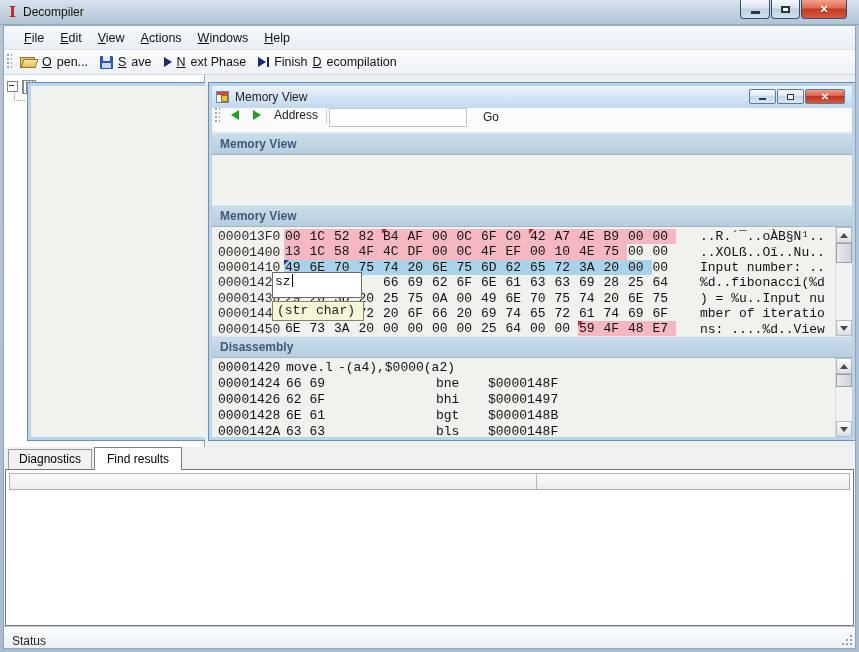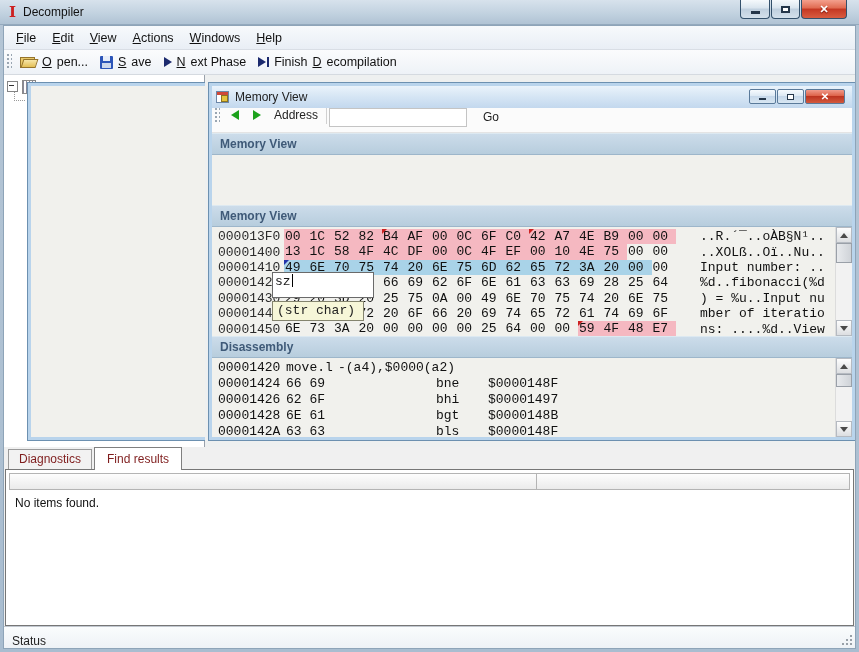--- a/index.html
+++ b/index.html
@@ -24,21 +24,21 @@
   .capbtn.min{width:30px;} .capbtn.max{width:29px;} 
   .capbtn.close{width:46px;background:linear-gradient(180deg,#f3a08d 0,#e06a50 45%,#c43722 50%,#d95c40 100%);}
   .glyph-min{width:9px;height:3px;background:#24364a;margin-top:6px;}
   .glyph-max{width:9px;height:7px;border:2px solid #24364a;box-sizing:border-box;background:#fff;}
   .glyph-x{color:#fff;font-weight:bold;font-size:11px;text-shadow:0 1px 1px #7a1408;}
   
   .app{position:absolute;left:3px;top:25px;width:853px;height:624px;background:#f0f0f0;
     display:flex;flex-direction:column;border:1px solid #8ea4b8;box-sizing:border-box;}
   
   .menubar{height:23px;background:linear-gradient(180deg,#f7fafc 0,#e9eef5 100%);
-    border-bottom:1px solid #d9dee5;display:flex;align-items:center;padding-left:4px;flex:none;}
+    border-bottom:1px solid #d9dee5;display:flex;align-items:center;padding-left:12px;flex:none;}
   .menu-item{padding:3px 8px;font-size:12.5px;color:#111;background:none;border:none;
     font-family:"Liberation Sans",sans-serif;}
   
   .toolbar{height:24px;background:linear-gradient(180deg,#fbfcfd 0,#eef2f7 100%);
     border-bottom:1px solid #d5dae0;display:flex;align-items:center;flex:none;}
   .grip{width:5px;height:16px;margin:0 4px 0 3px;
     background-image:radial-gradient(circle at 1px 1px,#9aa6b2 1px,transparent 1.2px);
     background-size:4px 4px;}
   .tool-btn{display:flex;align-items:center;gap:5px;border:none;background:none;
     padding:2px 8px 2px 4px;font-size:12.5px;color:#111;font-family:"Liberation Sans",sans-serif;}
@@ -118,21 +118,21 @@
   .bytes{display:flex;flex:none;}
   .byte{width:24.5px;box-sizing:border-box;padding-left:1px;position:relative;height:15.4px;
     line-height:15.4px;color:#111;}
   .hl-pink{background:#f5b8c1;}
   .hl-blue{background:#a9d3e8;}
   .mk{position:absolute;top:0;left:0;width:0;height:0;border-right:5px solid transparent;}
   .mk-red{border-top:5px solid #cc2222;}
   .mk-blue{border-top:5px solid #2233aa;}
   .ascii{margin-left:24px;white-space:pre;color:#111;flex:none;}
   
-  .edit-overlay{position:absolute;left:60px;top:45px;width:102px;height:26px;background:#fff;
+  .edit-overlay{position:absolute;left:60px;top:45px;width:90px;height:26px;background:#fff;
     border:1px solid #6a6a6a;box-sizing:border-box;font-family:"Liberation Mono","DejaVu Sans Mono",monospace;
     font-size:13px;padding:1px 0 0 2px;z-index:5;}
   .caret{display:inline-block;width:1px;height:13px;background:#000;vertical-align:-2px;margin-left:1px;}
   .tooltip{position:absolute;left:60px;top:74px;width:92px;height:20px;background:#f6f6d8;
     border:1px solid #84846e;box-sizing:border-box;font-family:"Liberation Mono","DejaVu Sans Mono",monospace;
     font-size:13px;color:#222;padding:1px 0 0 4px;z-index:6;white-space:pre;}
   
   .disarea{flex:1;background:#f1f1ed;position:relative;overflow:hidden;
     font-family:"Liberation Mono","DejaVu Sans Mono",monospace;font-size:13px;}
   .dis-row{display:flex;height:16px;line-height:16px;}
@@ -146,21 +146,21 @@
     border-left:1px solid #dcdcdc;box-sizing:border-box;}
   .sbtn{position:absolute;left:0;width:16px;height:16px;background:linear-gradient(180deg,#fdfdfd,#dcdee1);
     border:1px solid #b5bac1;box-sizing:border-box;display:flex;align-items:center;justify-content:center;}
   .sbtn.up{top:0;} .sbtn.down{bottom:0;}
   .arr-up{width:0;height:0;border-bottom:5px solid #4a4a4a;border-left:4px solid transparent;border-right:4px solid transparent;}
   .arr-down{width:0;height:0;border-top:5px solid #4a4a4a;border-left:4px solid transparent;border-right:4px solid transparent;}
   .thumb{position:absolute;left:0;width:16px;background:linear-gradient(90deg,#e8eaed,#cfd3d8);
     border:1px solid #9aa0a8;box-sizing:border-box;}
   
   .tabstrip{height:22px;flex:none;display:flex;align-items:flex-end;padding-left:4px;position:relative;z-index:3;}
-  .tab{border:1px solid #9a9a9a;border-bottom:none;background:#f2f2f2;font-size:12px;color:#7f1d1d;
+  .tab{border:1px solid #9a9a9a;border-bottom:none;background:#f2f2f2;font-size:12px;color:#000000;
     padding:2px 10px 3px 10px;margin-right:2px;font-family:"Liberation Sans",sans-serif;}
   .tab.active{background:#fff;border-color:#7f7f7f;padding:4px 12px 4px 12px;position:relative;top:1px;}
   .results{flex:1;margin:0 1px;border:1px solid #767676;background:#fff;position:relative;
     display:flex;flex-direction:column;}
   .col-hdrs{height:17px;margin:3px 3px 0 3px;display:flex;flex:none;}
   .col-hdr{background:linear-gradient(180deg,#fdfdfd,#ebebeb);border:1px solid #b4b4b4;
     box-sizing:border-box;height:17px;}
   .col-hdr.c0{width:528px;flex:none;}
   .col-hdr.c1{flex:1;margin-left:-1px;}
   .results-body{flex:1;padding:6px 0 0 9px;font-size:12px;color:#111;}
@@ -484,23 +484,20 @@
 
   <div class="tabstrip">
       <button class="tab">Diagnostics</button>
       <button class="tab active">Find results</button>
     </div>
   <div class="results">
     <div class="col-hdrs">
       <div class="col-hdr c0"></div>
       <div class="col-hdr c1"></div>
     </div>
-    <div class="results-body">
-      <span>No items found.</span>
-    </div>
   </div>
 
   <div class="statusbar">
     <span class="status-text">Status</span>
     <div class="resize-grip"></div>
   </div>
 
 </div>
 
 </body></html>

